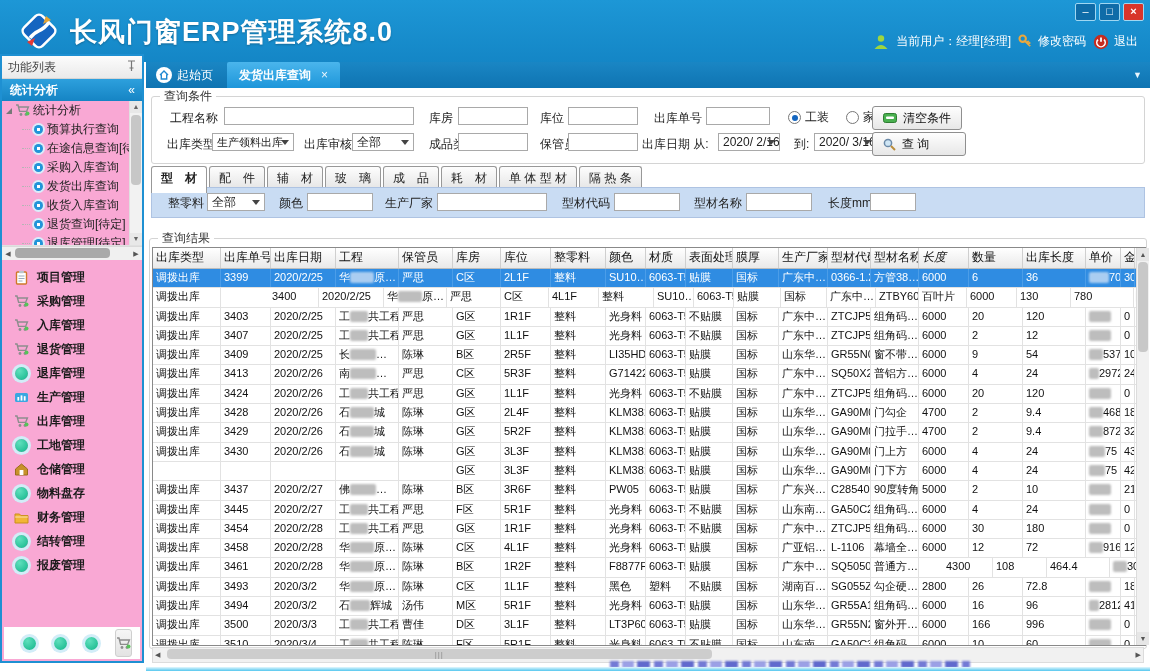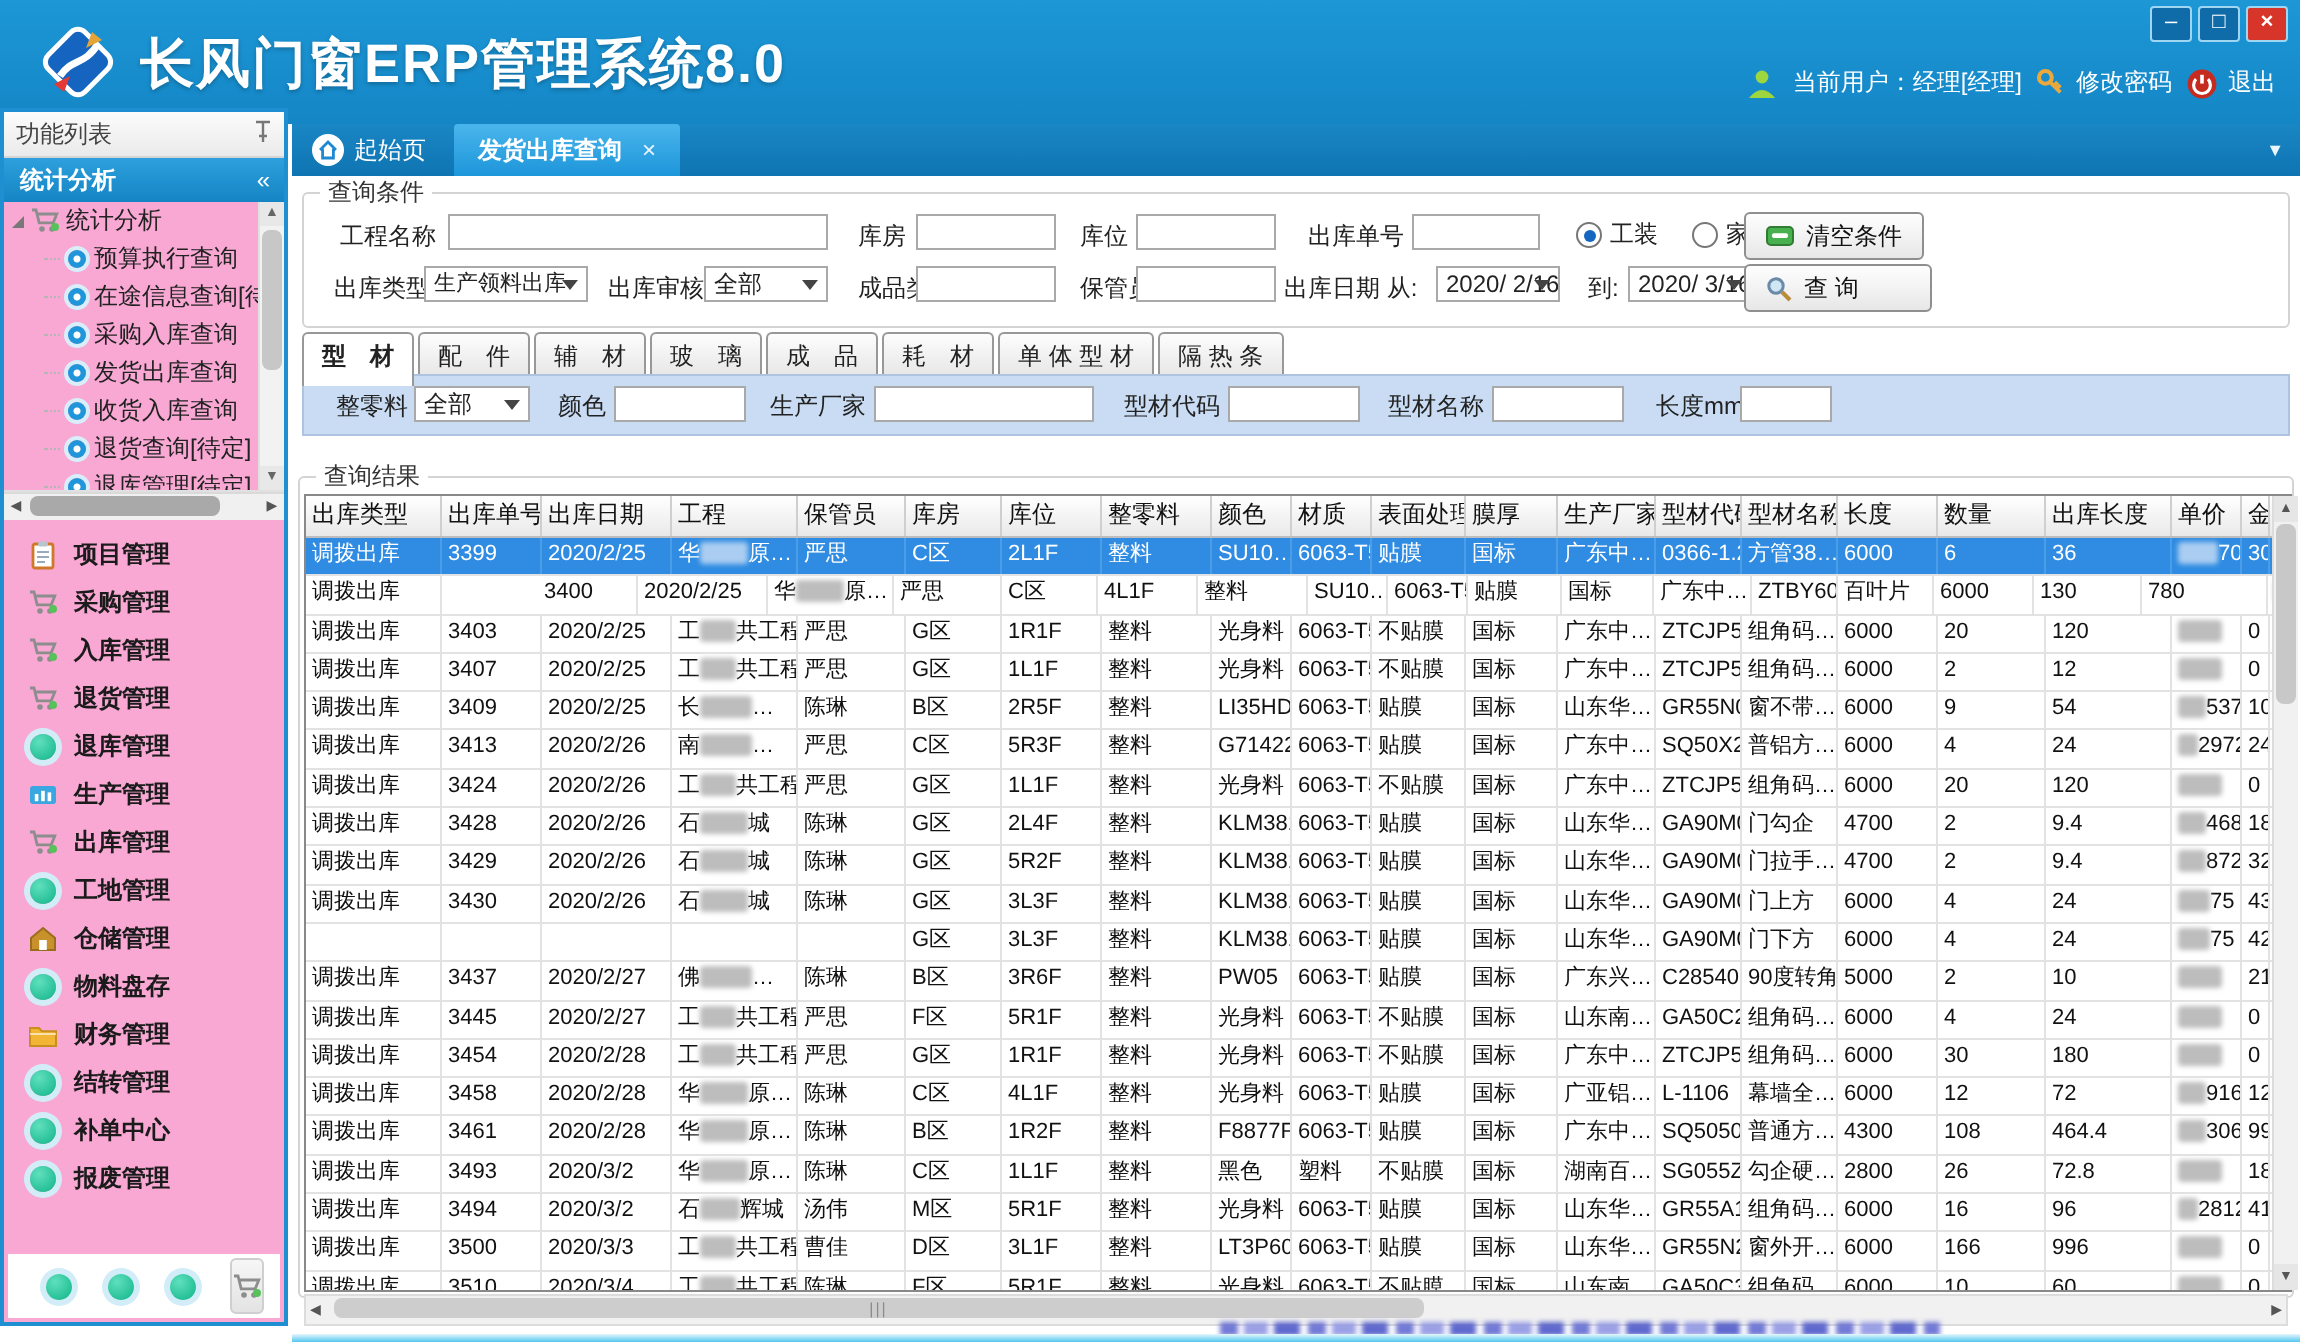--- a/index.html
+++ b/index.html
@@ -303,24 +303,20 @@
           <path d="M1 7 h13" stroke="#ffffff" stroke-width="1" opacity=".6"></path>
         </svg>
         <span>财务管理</span>
       </div>
       <div class="navitem">
         <span class="tealdot"></span>
         <span>结转管理</span>
       </div>
       <div class="navitem">
         <span class="tealdot"></span>
-        <span>补单中心</span>
-      </div>
-      <div class="navitem">
-        <span class="tealdot"></span>
         <span>报废管理</span>
       </div>
     </div>
   <div class="sb-footer">
     <span class="tealdot"></span>
     <span class="tealdot"></span>
     <span class="tealdot"></span>
     <span class="cartbtn">
         <span class="icon-slot">
           <svg width="15" height="15" viewBox="0 0 15 15">
@@ -439,21 +435,21 @@
         <div class="th" style="width: 48px;">库房</div>
         <div class="th" style="width: 50px;">库位</div>
         <div class="th" style="width: 55px;">整零料</div>
         <div class="th" style="width: 40px;">颜色</div>
         <div class="th" style="width: 40px;">材质</div>
         <div class="th" style="width: 47px;">表面处理</div>
         <div class="th" style="width: 46px;">膜厚</div>
         <div class="th" style="width: 49px;">生产厂家</div>
         <div class="th" style="width: 43px;">型材代码</div>
         <div class="th" style="width: 48px;">型材名称</div>
-        <div class="th" style="width: 50px;">长度</div>
+        <div class="th" style="width: 50px; font-style: italic;">长度</div>
         <div class="th" style="width: 54px;">数量</div>
         <div class="th" style="width: 63px;">出库长度</div>
         <div class="th" style="width: 35px;">单价</div>
         <div class="th" style="width: 14px;">金</div>
       </div>
       <div class="trow sel">
         <div class="td" style="width: 68px;">调拨出库</div>
         <div class="td" style="width: 50px;">3399</div>
         <div class="td" style="width: 65px;">2020/2/25</div>
         <div class="td" style="width: 63px;"><span>华</span><span class="blurblob" style="width: 24px;"></span><span>原…</span></div>
@@ -791,21 +787,21 @@
         <div class="td" style="width: 48px;">B区</div>
         <div class="td" style="width: 50px;">1R2F</div>
         <div class="td" style="width: 55px;">整料</div>
         <div class="td" style="width: 40px;">F8877FT</div>
         <div class="td" style="width: 40px;">6063-T5</div>
         <div class="td" style="width: 47px;">贴膜</div>
         <div class="td" style="width: 46px;">国标</div>
         <div class="td" style="width: 49px;">广东中…</div>
         <div class="td" style="width: 43px;">SQ5050T20</div>
         <div class="td" style="width: 48px;">普通方…</div>
-        <div class="td" style="width: 50px;">4300</div>
+        <div class="td" style="width: 50px; margin-left: 24px;">4300</div>
         <div class="td" style="width: 54px;">108</div>
         <div class="td" style="width: 63px;">464.4</div>
         <div class="td" style="width: 35px;"><span class="blurblob" style="width: 14px;"></span><span>306</span></div>
         <div class="td" style="width: 14px;">996</div>
       </div>
       <div class="trow">
         <div class="td" style="width: 68px;">调拨出库</div>
         <div class="td" style="width: 50px;">3493</div>
         <div class="td" style="width: 65px;">2020/3/2</div>
         <div class="td" style="width: 63px;"><span>华</span><span class="blurblob" style="width: 24px;"></span><span>原…</span></div>

